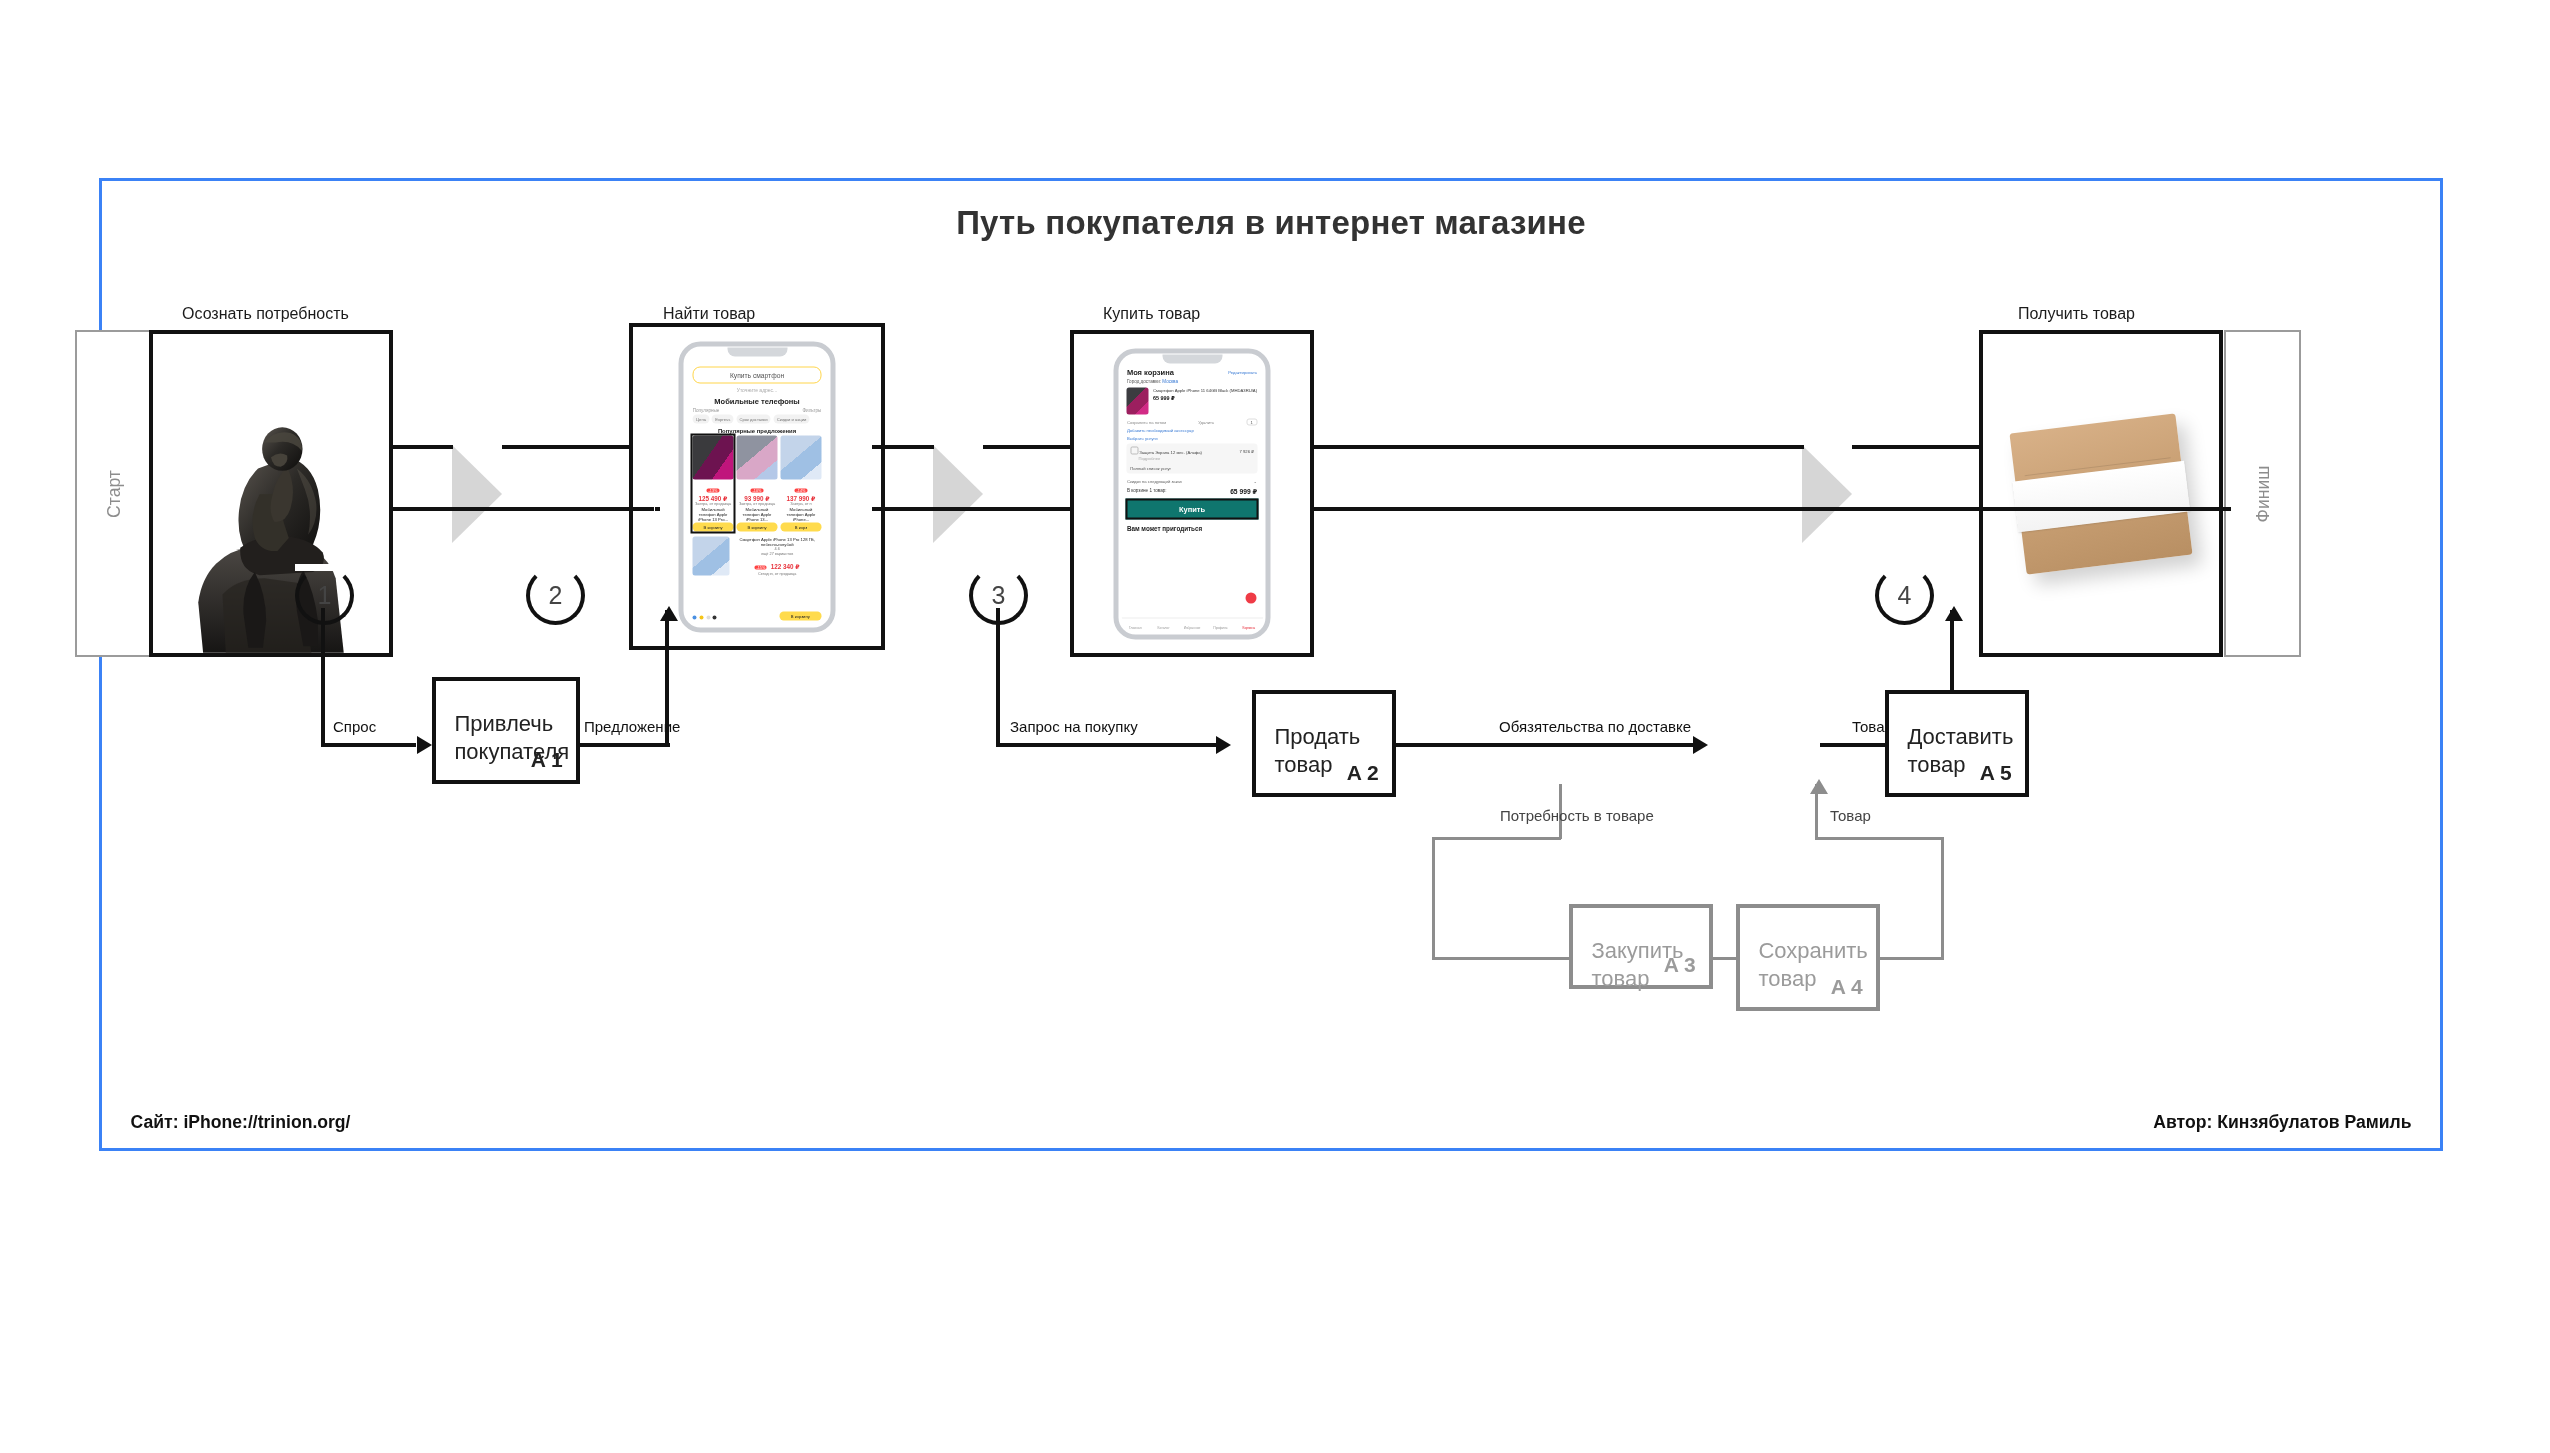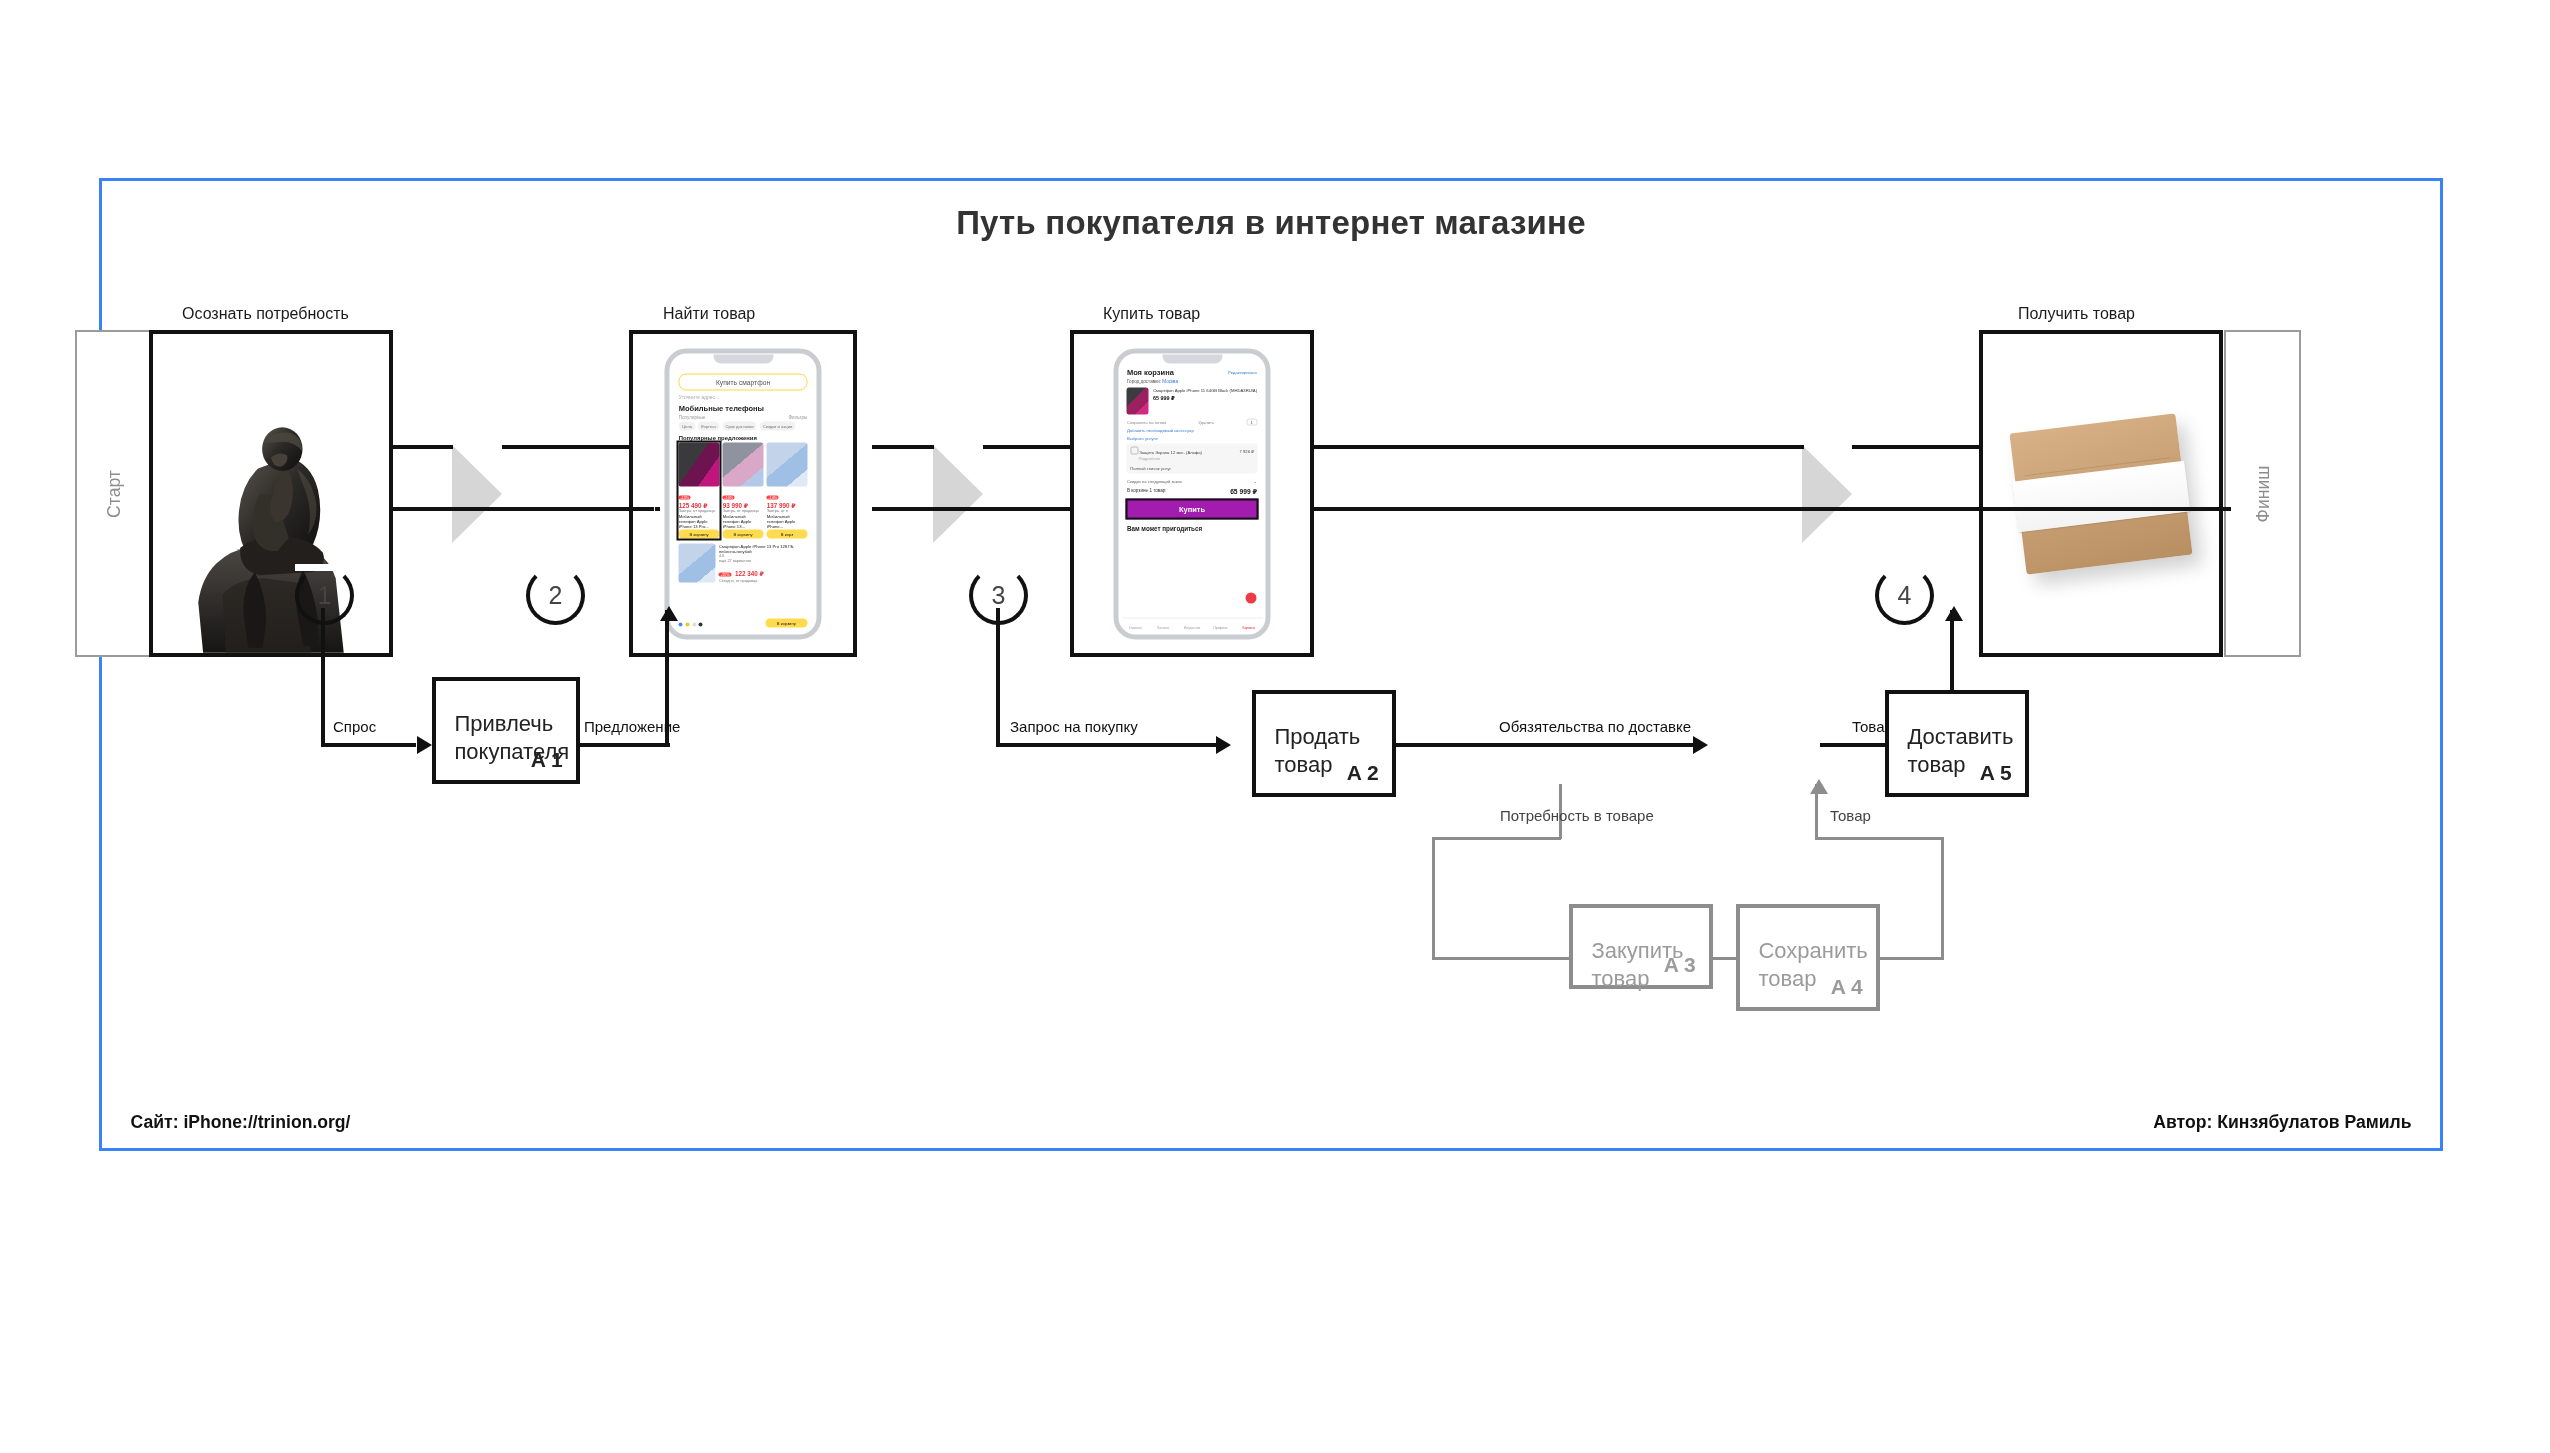--- a/index.html
+++ b/index.html
@@ -111,21 +111,21 @@
   .cart-acts{display:flex;justify-content:space-between;align-items:center;padding:3.3px 5.9px 0;
              font-size:4.2px;color:#888;}
   .cart-step{border:0.8px solid #ddd;border-radius:2.5px;padding:0 3.3px;font-size:4.2px;color:#555;}
   .cart-link{padding:2.5px 5.9px 0;font-size:4.2px;color:#3a7bd5;}
   .cart-svc{margin:3.3px 5.9px 0;background:#f6f6f6;border-radius:3.3px;padding:3.3px;}
   .cart-svcrow{display:flex;justify-content:space-between;align-items:center;font-size:4.2px;color:#444;}
   .cart-cb{width:5.9px;height:5.9px;border:0.8px solid #bbb;border-radius:1.7px;display:inline-block;}
   .cart-disc{display:flex;justify-content:space-between;padding:5px 5.9px 0;font-size:4.2px;color:#666;}
   .cart-total{display:flex;justify-content:space-between;padding:3.3px 5.9px 0;font-size:4.6px;color:#333;}
   .cart-total b{font-size:6.7px;color:#111;}
-  .cart-buy{margin:3.3px 4.2px 0;height:16.7px;background:#a21caf;border:2.5px solid #111;
+  .cart-buy{margin:3.3px 4.2px 0;height:16.7px;background:#0f766e;border:2.5px solid #111;
             display:flex;align-items:center;justify-content:center;
             color:#fff;font-size:7.5px;font-weight:700;}
   .cart-fab{position:absolute;right:6.7px;bottom:28.5px;width:11px;height:11px;border-radius:50%;
             background:#ef3b46;}
   .cart-sug{padding:5px 5.9px 0;font-size:6.3px;font-weight:700;color:#222;}
   .cart-nav{position:absolute;left:0;right:0;bottom:0;height:12.6px;border-top:0.8px solid #eee;
             display:flex;}
   .cart-nav i{flex:1;font-style:normal;font-size:3.3px;color:#999;text-align:center;padding-top:6.7px;}
   .cart-nav i.act{color:#e5202e;}
 
@@ -187,21 +187,21 @@
 
       <ellipse cx="160" cy="140" rx="25" ry="27" fill="url(#bronze)"></ellipse>
       <path d="M138 132 Q150 116 170 120 Q186 126 184 142 Q172 128 152 132 Z" fill="#4a463e" opacity=".85"></path>
 
       <path d="M146 150 Q156 142 166 148 Q168 158 158 162 Q148 162 146 150 Z" fill="#46423a"></path>
 
       <path d="M178 164 Q198 180 202 208 Q204 230 192 246 Q198 216 188 190 Z" fill="#6a645a" opacity=".35"></path>
     </svg>
   </div>
 
-  <div class="stage-box" style="left:527px;top:149px;width:228px;height:327px;">
+  <div class="stage-box" style="left:527px;top:142px;width:256px;height:327px;text-align:center;">
     <div class="phone">
       <div class="notch"></div>
       <div class="pscreen">
         <div class="ym-top"></div>
         <div class="ym-search">Купить смартфон</div>
         <div class="ym-addr">Уточните адрес...</div>
         <div class="ym-h">Мобильные телефоны</div>
         <div class="ym-sub">
           <span>Популярные</span>
           <span>Фильтры</span>

